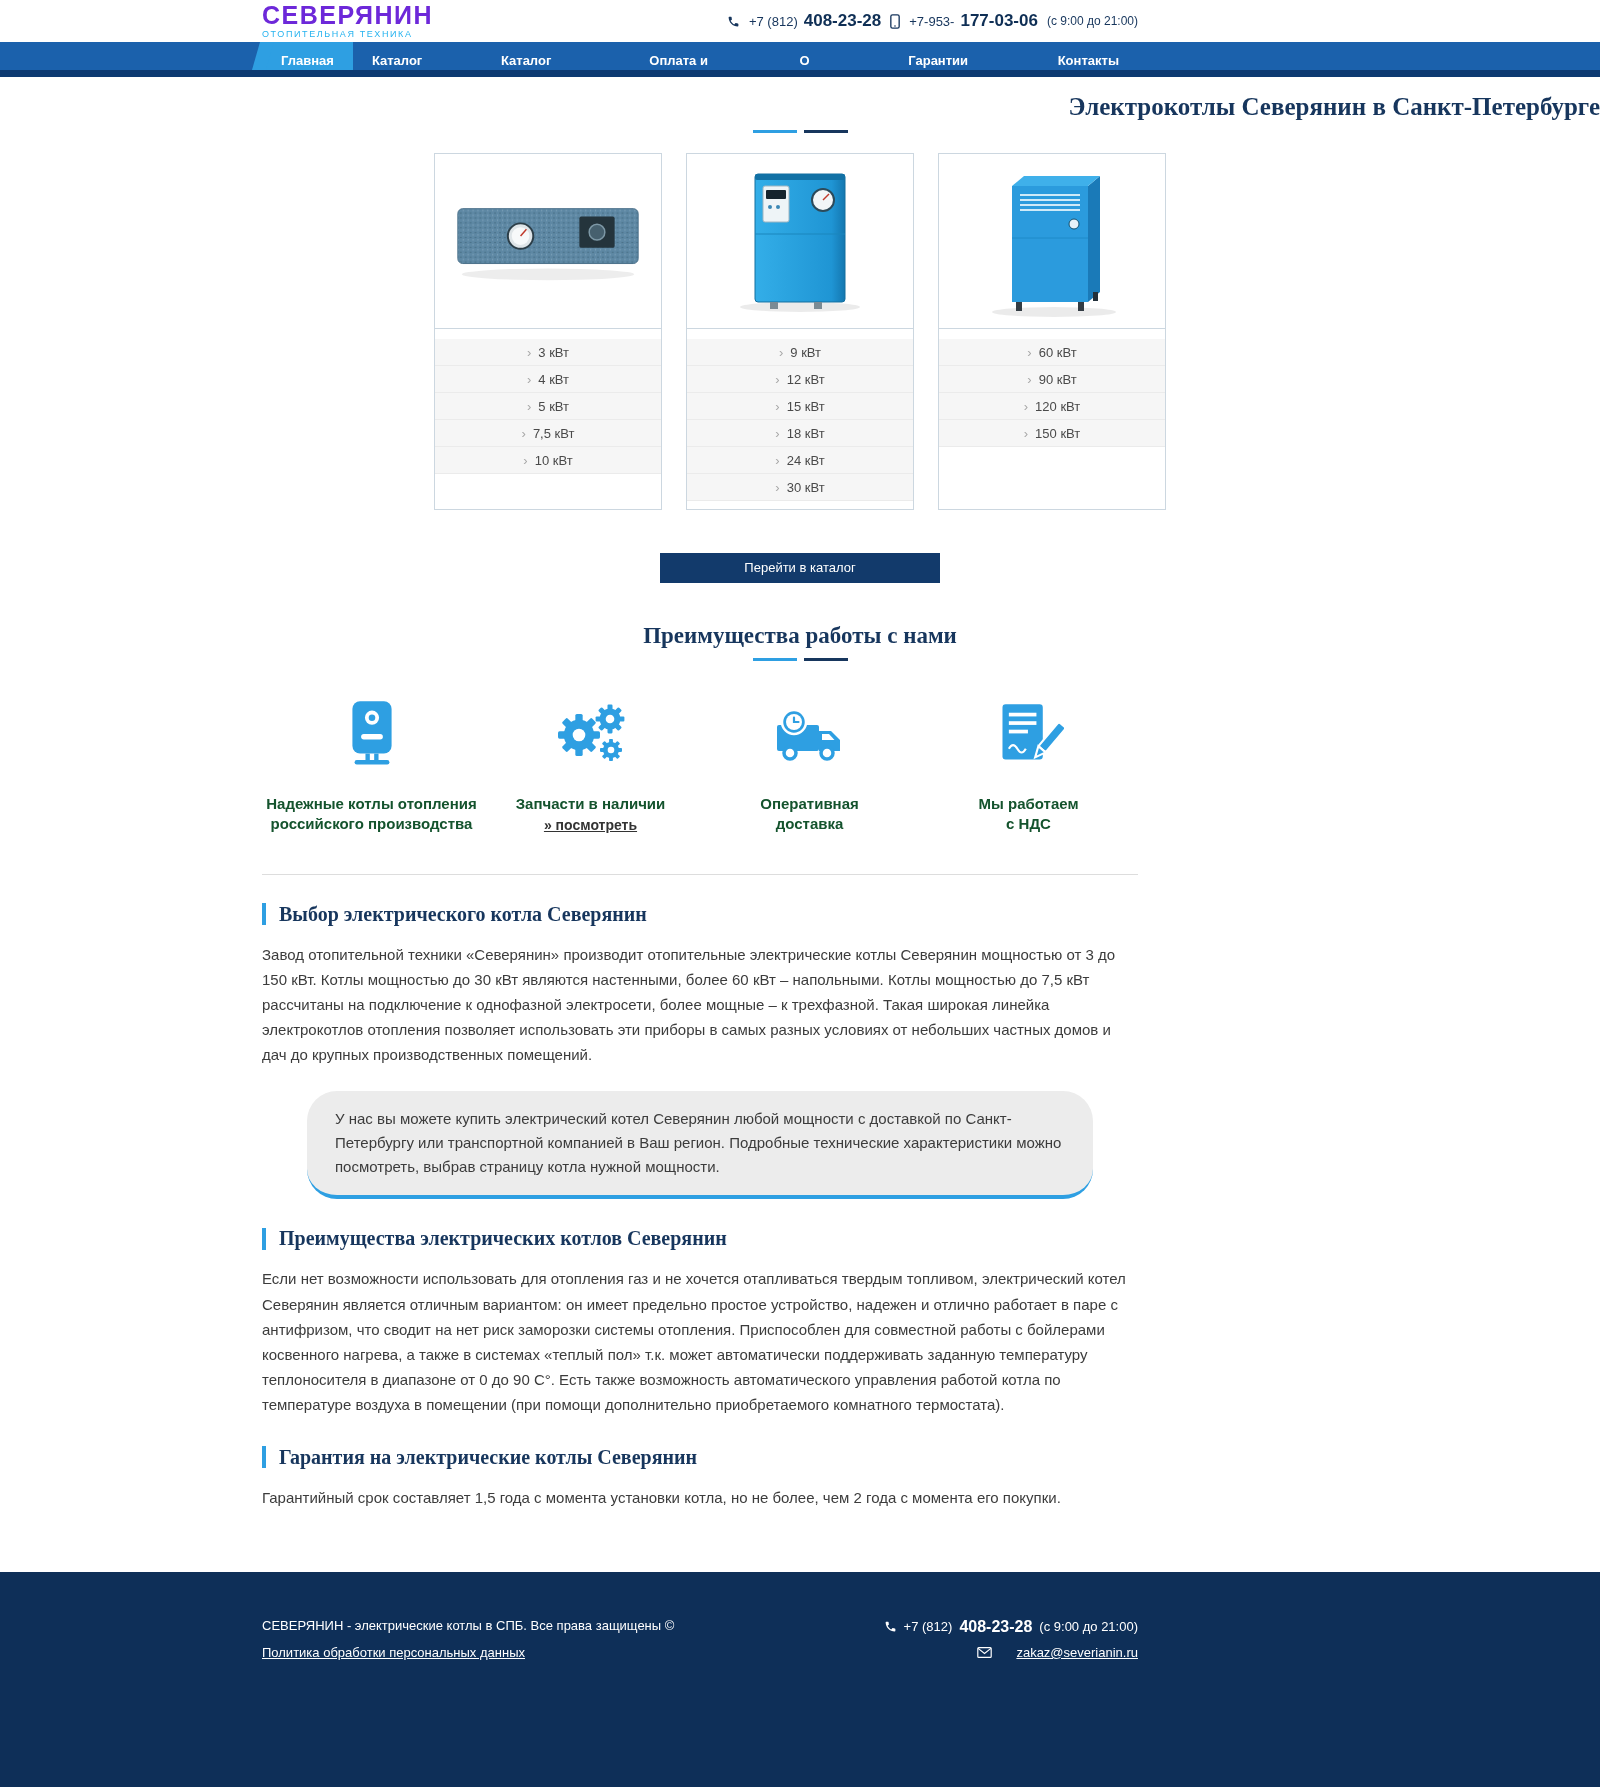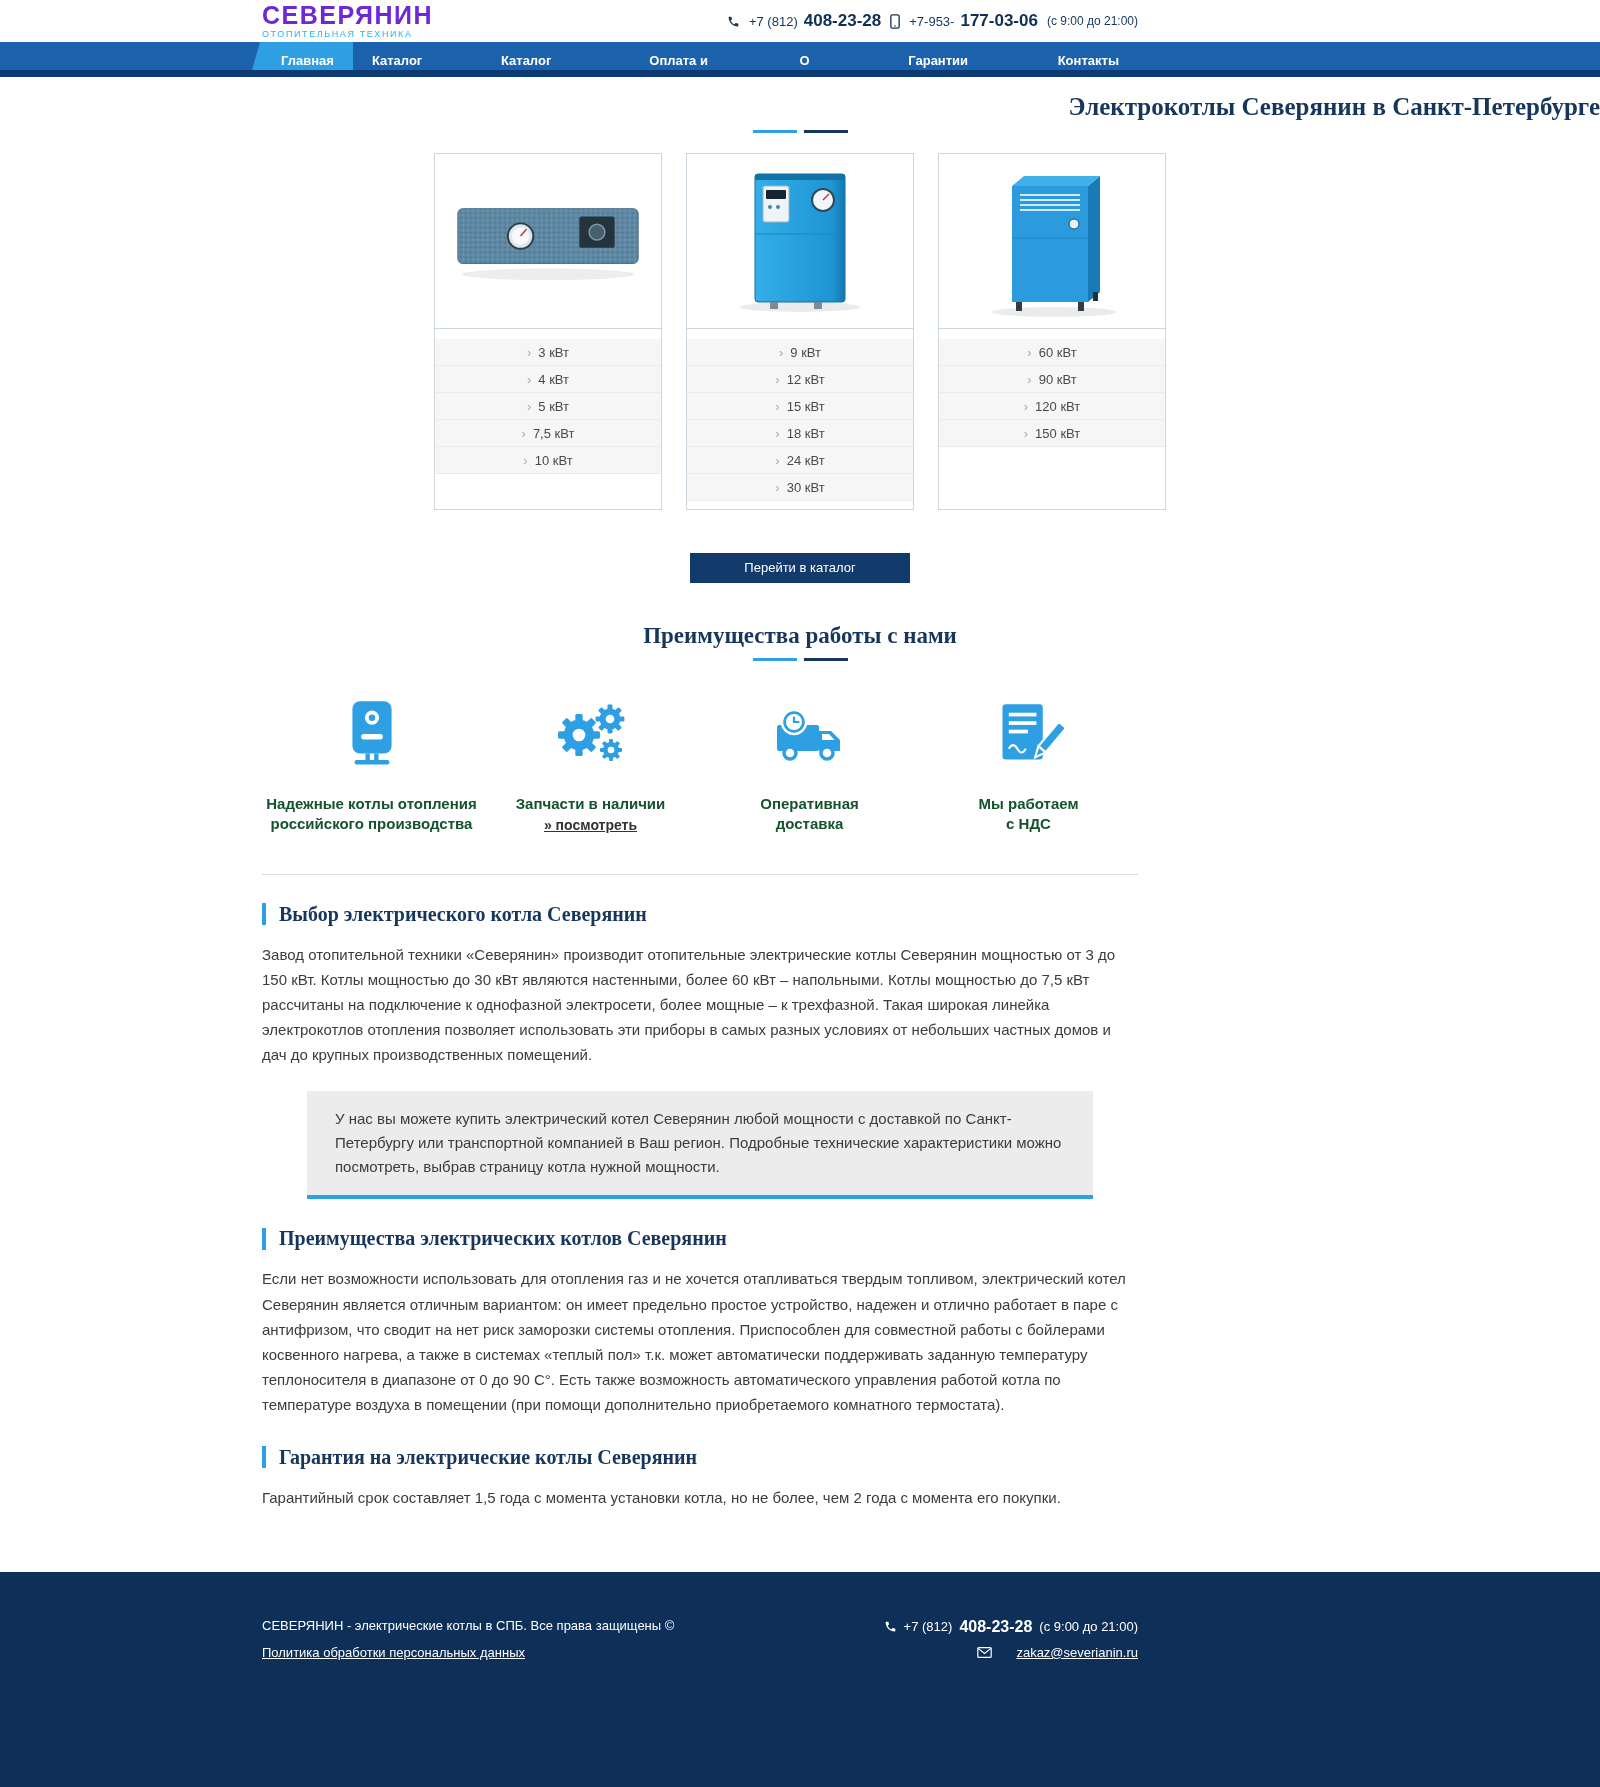--- a/index.html
+++ b/index.html
@@ -41,21 +41,21 @@
   .card { width:228px; border:1px solid #ccd7e0; background:#fff; }
   .card-img { height:175px; display:flex; align-items:center; justify-content:center;
               border-bottom:1px solid #ccd7e0; overflow:hidden; }
   .power-list { padding:10px 0 8px; }
   .power-row { display:flex; align-items:center; justify-content:center; gap:7px; height:27px;
                background:#f6f6f6; border-bottom:1px solid #ebebeb; font-size:13px; color:#4a4a4a;
                text-decoration:none; cursor:pointer; }
   .power-row .chev { color:#a8a8a8; font-size:13px; }
 
   
-  .catalog-btn { display:block; width:220px; height:30px; margin:43px auto 0; background:#123a6b;
+  .catalog-btn { display:block; width:280px; height:30px; margin:43px auto 0; background:#123a6b;
                  color:#fff; font-size:13px; font-family:"Liberation Sans", sans-serif;
                  text-align:center; line-height:30px; border:none; cursor:pointer; }
 
   
   .adv-title { font-family:"Liberation Serif", serif; font-size:23px; font-weight:bold;
                color:#17365d; text-align:center; margin-top:40px; }
   .features { display:grid; grid-template-columns:repeat(4,1fr); margin-top:26px; }
   .feature { text-align:center; }
   .ficon { height:84px; display:flex; align-items:flex-end; justify-content:center; color:#2e9fe2; }
   .feature-label { margin-top:23px; font-size:15px; font-weight:bold; color:#14532d;
@@ -64,21 +64,21 @@
                   color:#333; text-decoration:underline; cursor:pointer; }
 
   .divider { border-top:1px solid #ddd; margin-top:40px; }
 
   
   .section-heading { display:flex; align-items:center; gap:13px; margin-top:28px; }
   .accent-bar { display:block; width:4px; height:22px; background:#2e9fe2; }
   .section-heading h2 { font-family:"Liberation Serif", serif; font-size:20px; font-weight:bold; color:#17365d; }
   .body-text { margin-top:16px; font-size:15px; line-height:1.68; color:#3c3c3c; }
   .callout { margin:24px 45px 0; background:#ececec; padding:16px 28px;
-             border-bottom:4px solid #2e9fe2; font-size:15px; line-height:1.6; color:#3c3c3c; }
+             border-bottom:4px solid #2e9fe2; font-size:15px; line-height:1.6; color:#3c3c3c;border-radius:30px; }
 
   
   .site-footer { margin-top:62px; background:#0e2f58; min-height:280px; padding-top:44px; color:#fff; }
   .footer-inner { display:flex; justify-content:space-between; align-items:center; }
   .f-left { font-size:13px; line-height:1.5; }
   .policy-link { display:inline-block; margin-top:8px; color:#fff; font-size:13px;
                  text-decoration:underline; cursor:pointer; }
   .f-right { text-align:right; font-size:13px; }
   .f-phone { display:flex; align-items:center; gap:7px; justify-content:flex-end; }
   .f-phone-bold { font-size:16px; font-weight:bold; }

